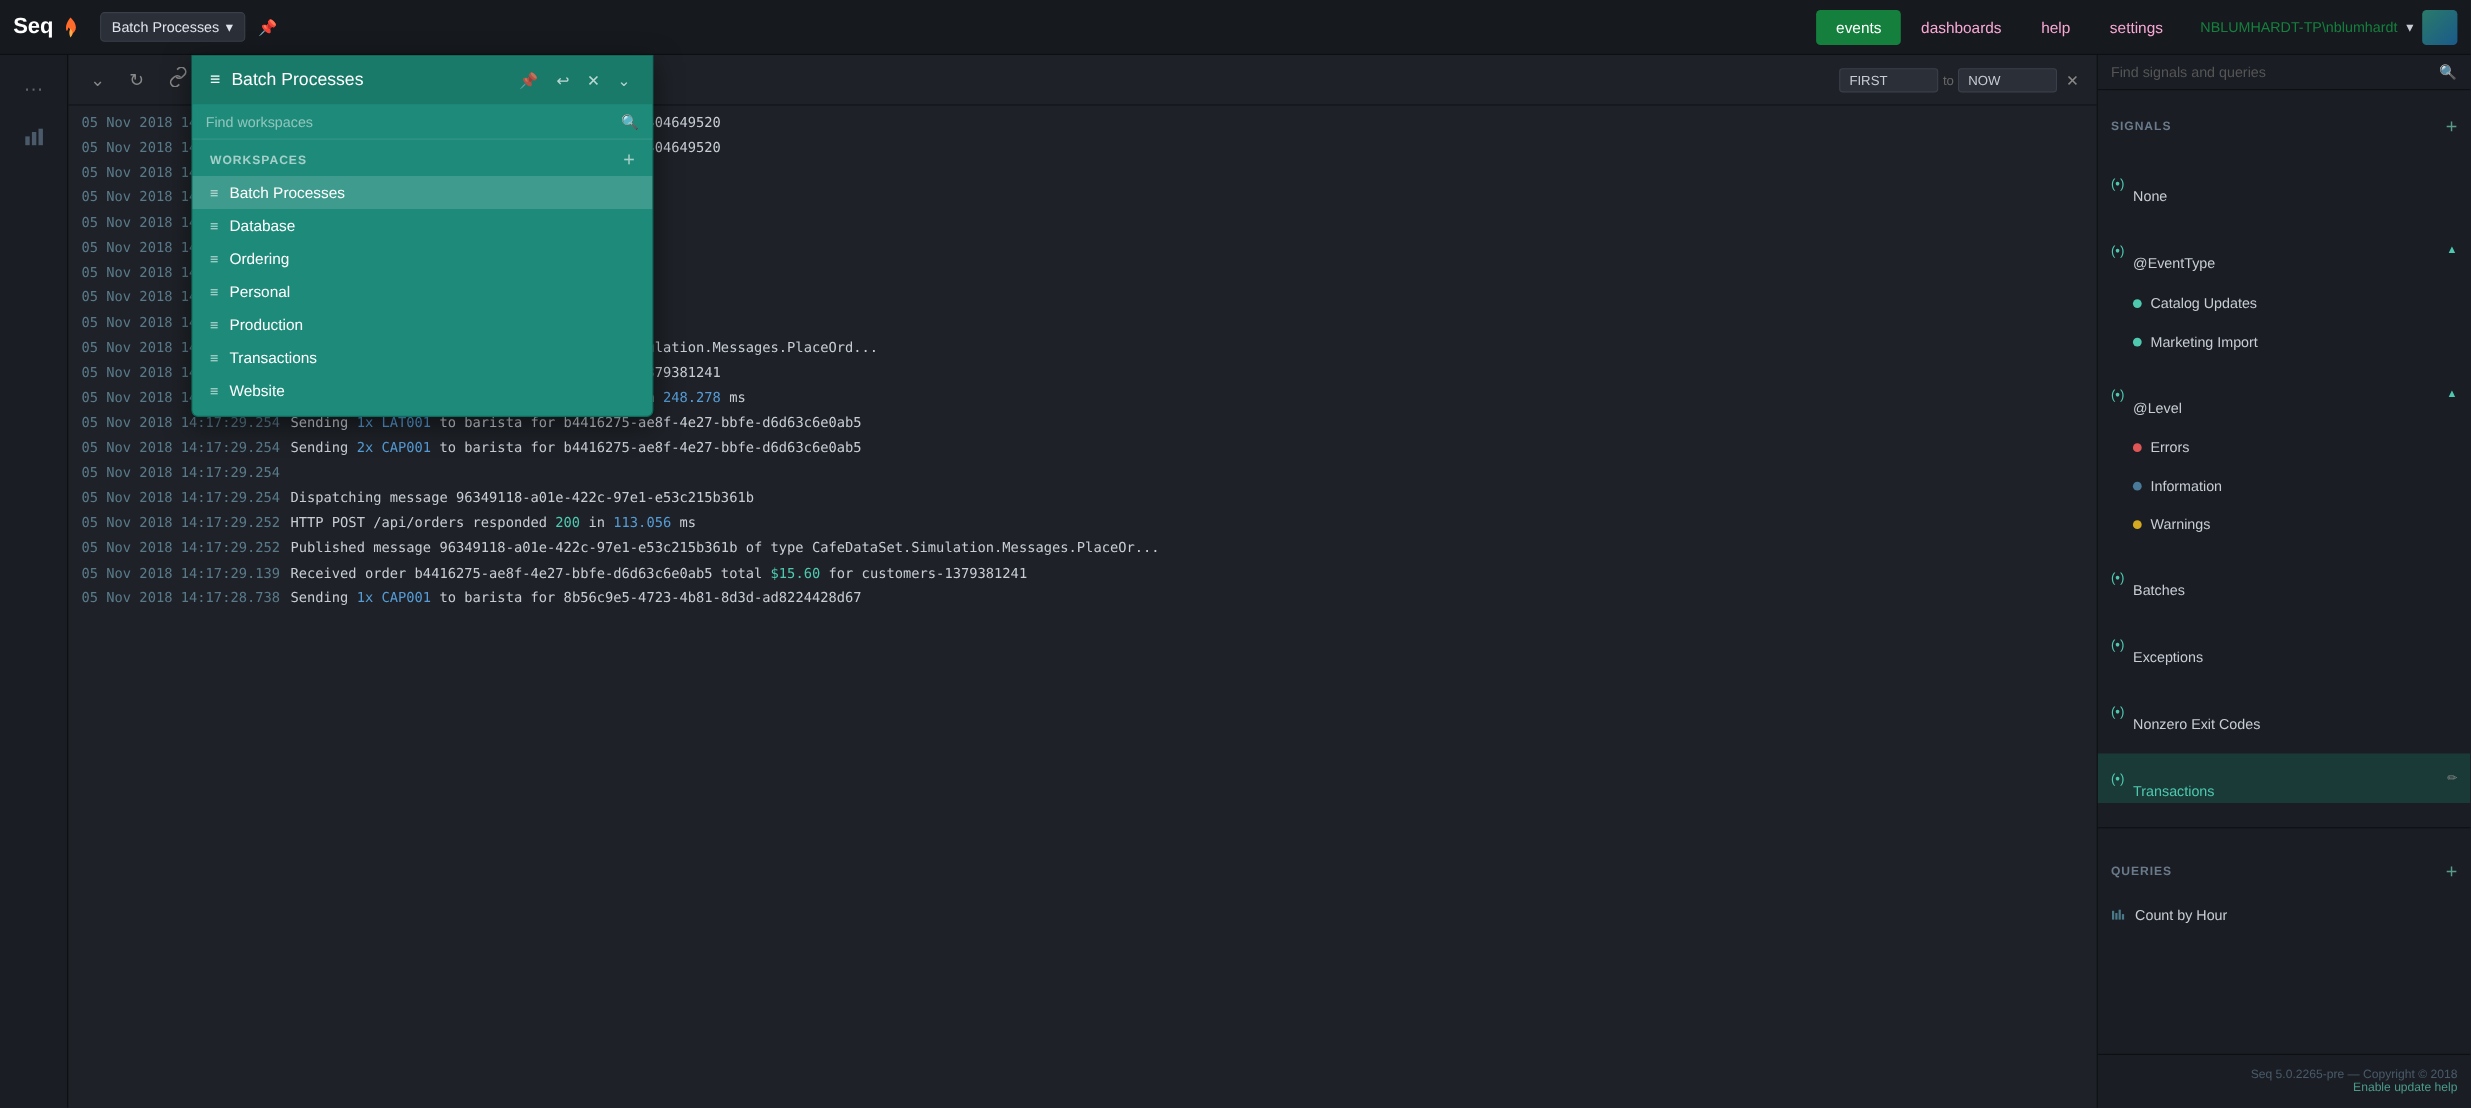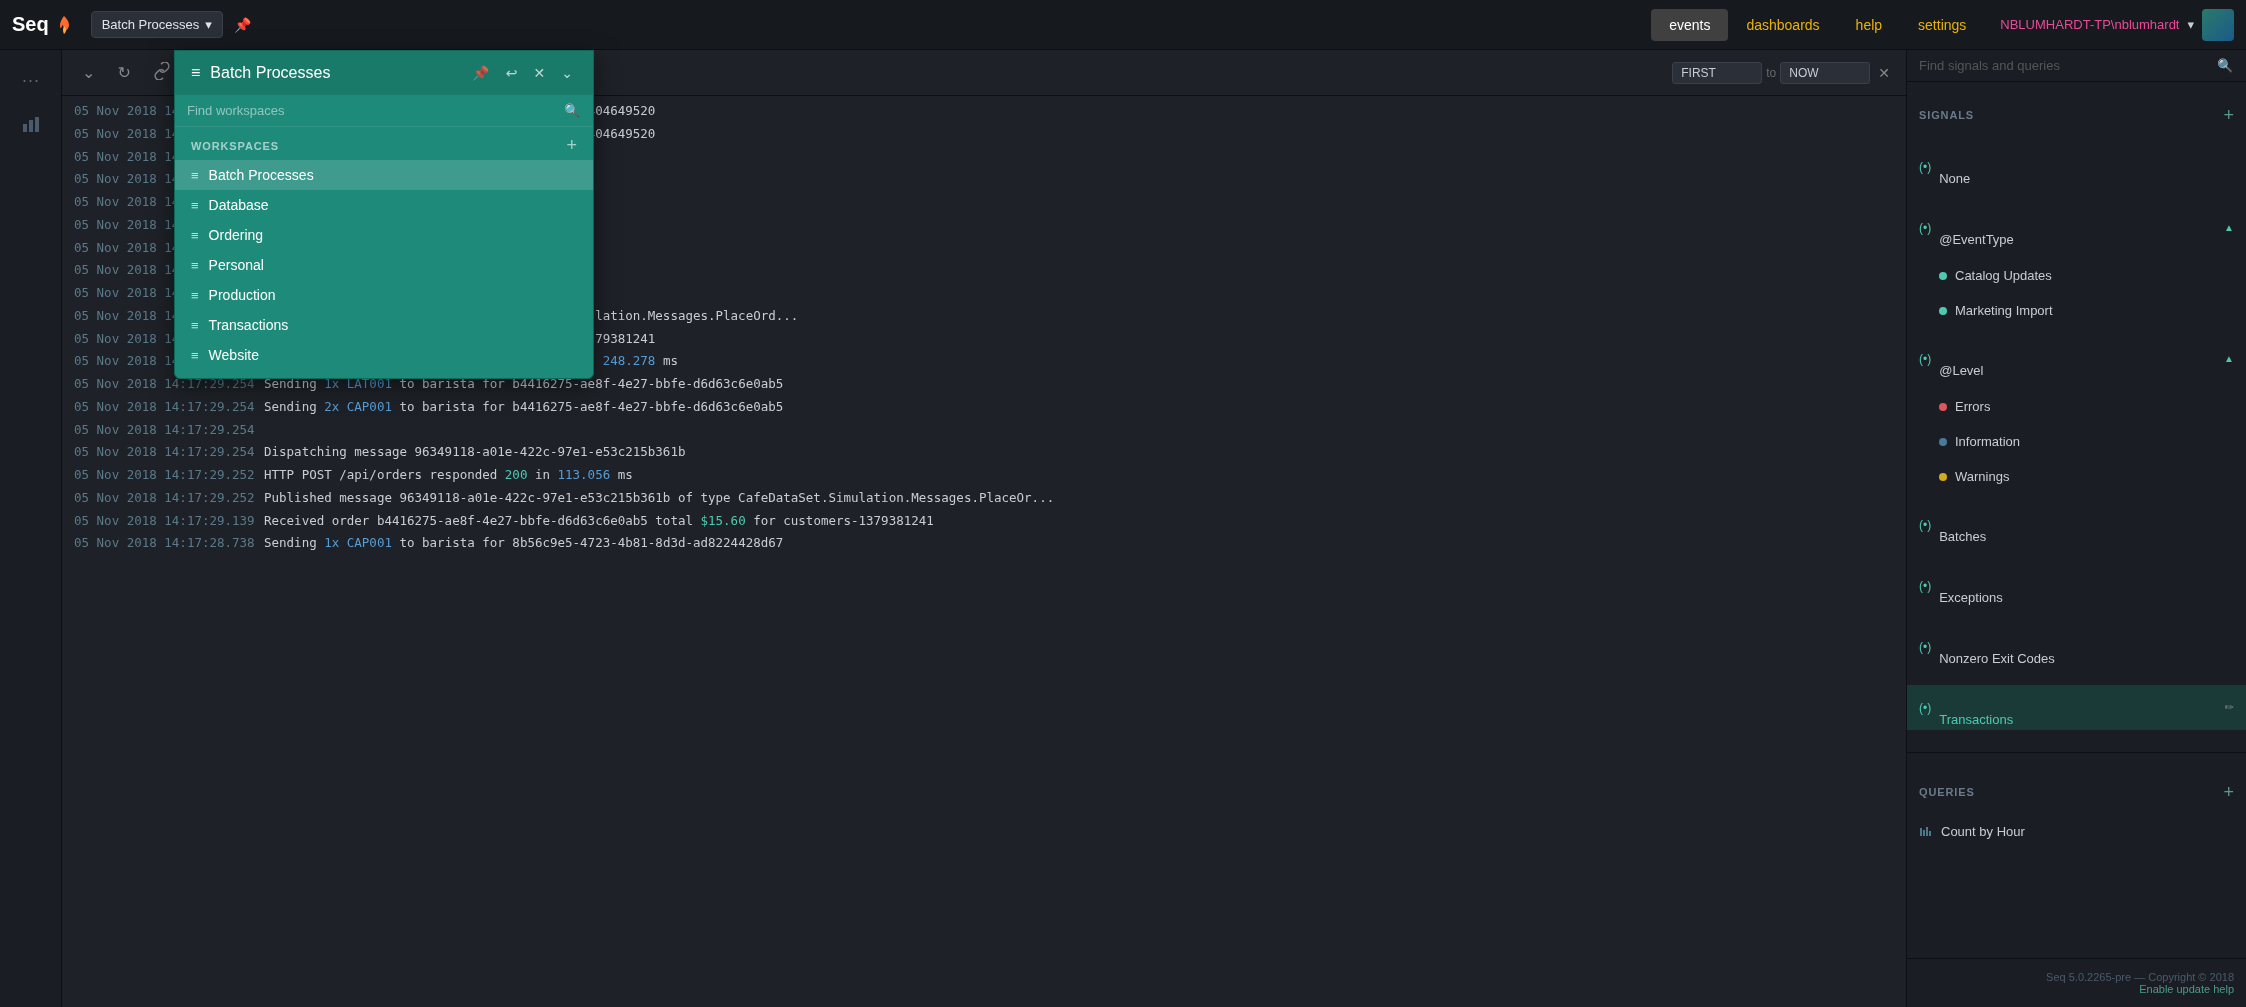--- a/index.html
+++ b/index.html
@@ -57,38 +57,38 @@
       padding: 4px;
     }
     .spacer { flex: 1; }
     .nav-links {
       display: flex;
       align-items: center;
       gap: 0;
     }
     .nav-link {
       padding: 8px 18px;
-      color: #eab308;
+      color: #f9a8d4;
       cursor: pointer;
       font-size: 14px;
       border-radius: 3px;
     }
     .nav-link.active {
-      background: #404040;
+      background: #15803d;
       color: #fff;
       border-radius: 4px;
     }
     .user-section {
       display: flex;
       align-items: center;
       gap: 8px;
       margin-left: 8px;
     }
     .username {
-      color: #ec4899;
+      color: #15803d;
       font-size: 13px;
       text-align: center;
     }
     .avatar {
       width: 32px;
       height: 32px;
       background: linear-gradient(135deg, #2a7a6a, #1a5a8a);
       border-radius: 4px;
     }
 

